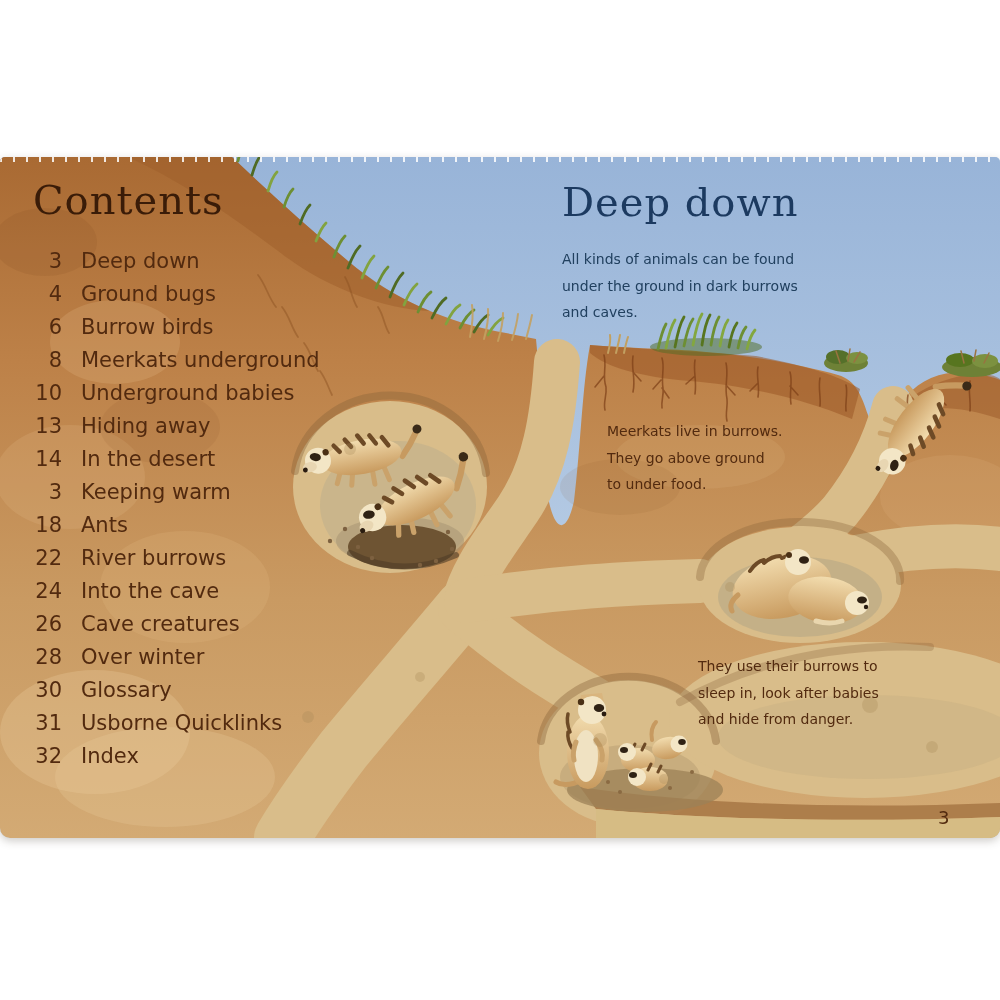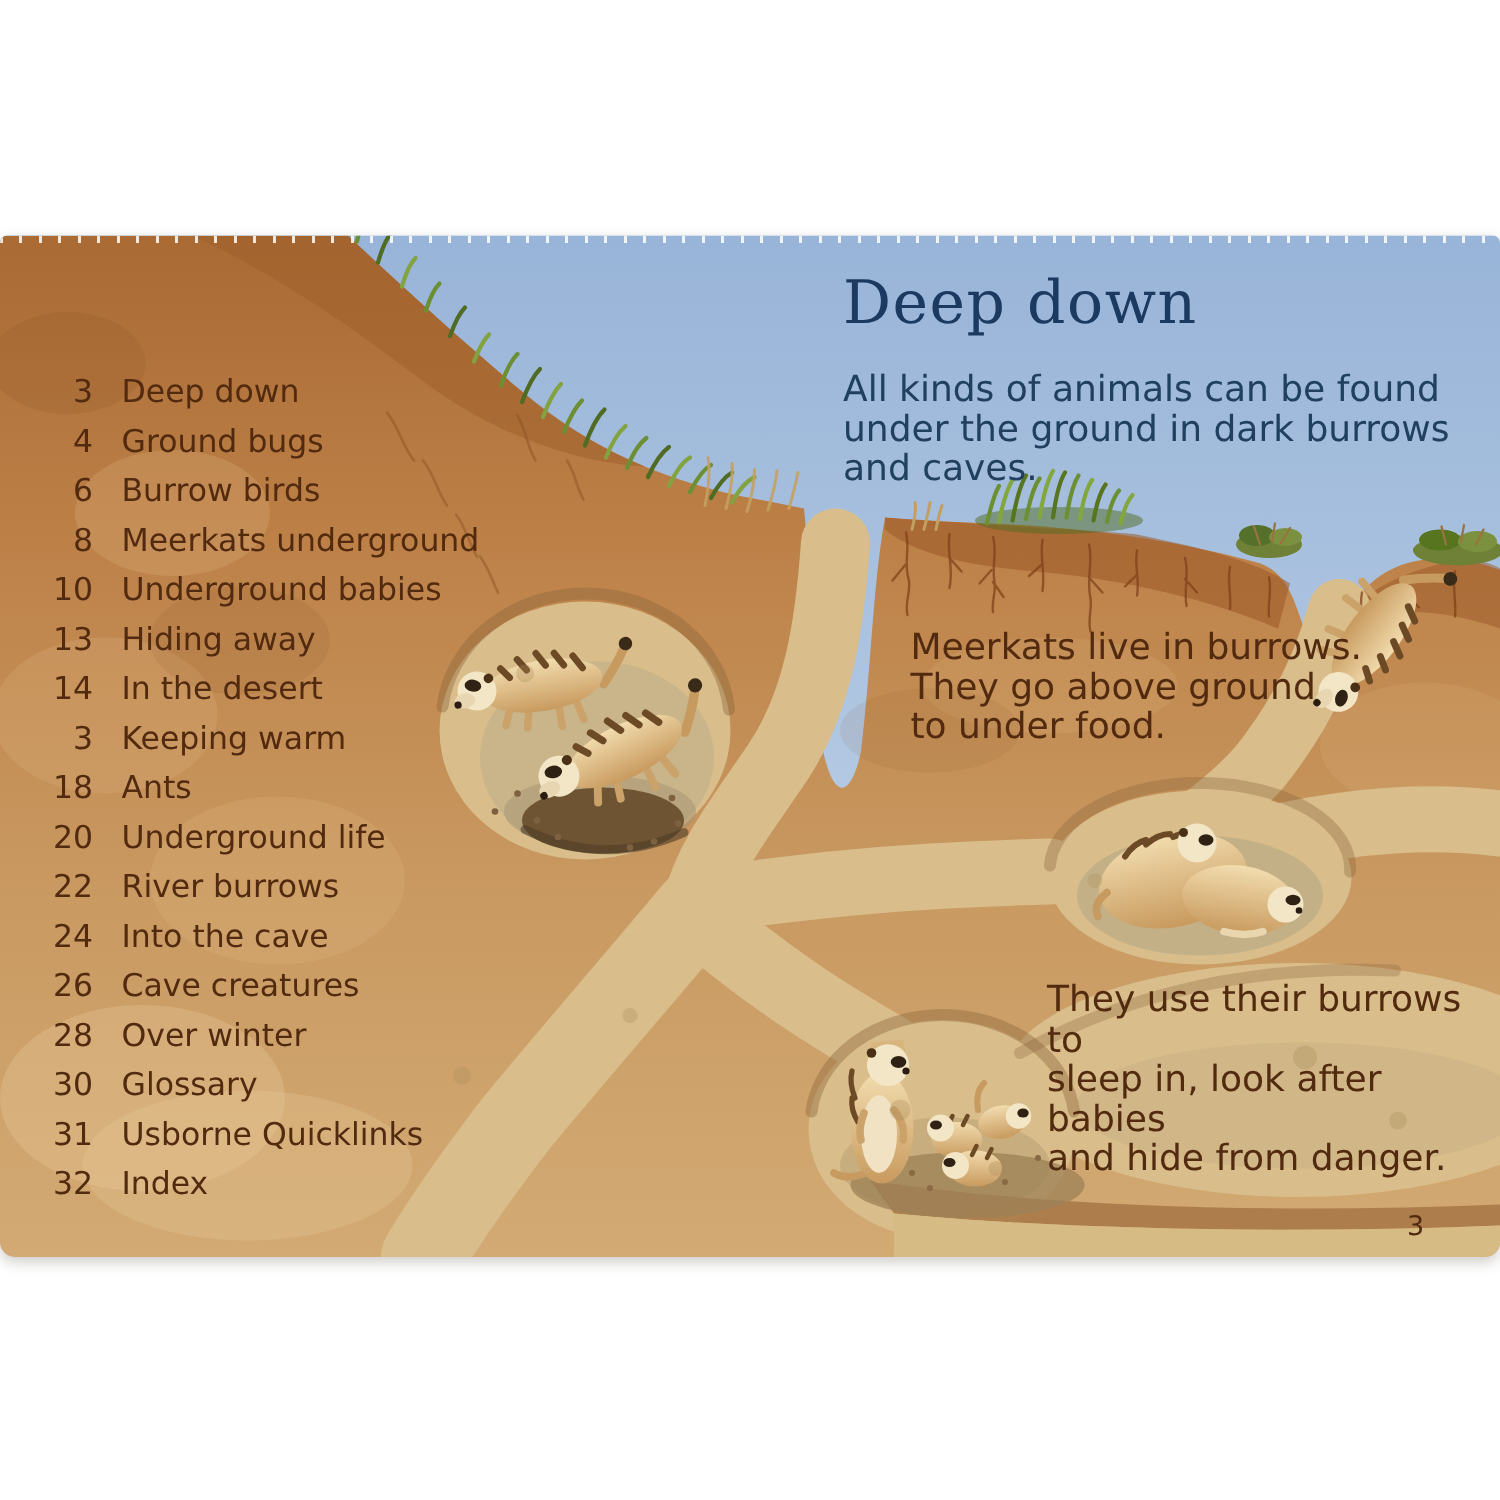--- a/index.html
+++ b/index.html
@@ -13,21 +13,21 @@
   .scene{position:absolute;left:0;top:0;width:1000px;height:681px;display:block;}
   .txt{position:absolute;z-index:5;}
   .book-title{font-family:"DejaVu Serif","Liberation Serif",serif;font-weight:400;
               font-size:40px;line-height:1.05;letter-spacing:1px;margin:0;}
   .contents-title{left:33px;top:22px;color:var(--title-brown,#3a1c08);}
   .chapter-title{left:562px;top:24px;color:var(--title-navy,#1c3a60);}
   .contents-list{left:28px;top:88px;list-style:none;margin:0;padding:0;
                  font-size:21px;line-height:33px;color:var(--text-brown,#4f2910);}
   .contents-list li{display:flex;}
   .contents-list .num{width:34px;text-align:right;margin-right:19px;flex:none;}
-  .body-text{font-size:24px;line-height:26.5px;white-space:pre-line;margin:0;}
+  .body-text{font-size:14px;line-height:26.5px;white-space:pre-line;margin:0;}
   .chapter-intro{left:562px;top:89px;color:var(--text-navy,#21405f);}
   .caption{color:var(--text-brown,#55290e);}
   .caption-burrows{left:607px;top:261px;}
   .caption-sleep{left:698px;top:496px;}
   .page-number{left:938px;top:650px;font-size:18px;color:var(--text-brown,#46280d);}
 </style>
 </head>
 <body>
 
 <div class="canvas">
@@ -275,20 +275,21 @@
         <circle cx="730" cy="430" r="5"></circle>
           <circle cx="870" cy="548" r="8"></circle>
           <circle cx="932" cy="590" r="6"></circle>
         <circle cx="308" cy="560" r="6"></circle>
           <circle cx="420" cy="520" r="5"></circle>
       </g>
     </svg>
 
     <div class="page-edge"></div>
 
+    <h1 class="txt book-title contents-title">Contents</h1>
     <ul class="txt contents-list" id="contents-list">
         <li>
           <span class="num">3</span>
           <span class="lbl">Deep down</span>
         </li>
         <li>
           <span class="num">4</span>
           <span class="lbl">Ground bugs</span>
         </li>
         <li>
@@ -311,24 +312,20 @@
           <span class="num">14</span>
           <span class="lbl">In the desert</span>
         </li>
         <li>
           <span class="num">3</span>
           <span class="lbl">Keeping warm</span>
         </li>
         <li>
           <span class="num">18</span>
           <span class="lbl">Ants</span>
-        </li>
-        <li>
-          <span class="num">20</span>
-          <span class="lbl">Underground life</span>
         </li>
         <li>
           <span class="num">22</span>
           <span class="lbl">River burrows</span>
         </li>
         <li>
           <span class="num">24</span>
           <span class="lbl">Into the cave</span>
         </li>
         <li>

